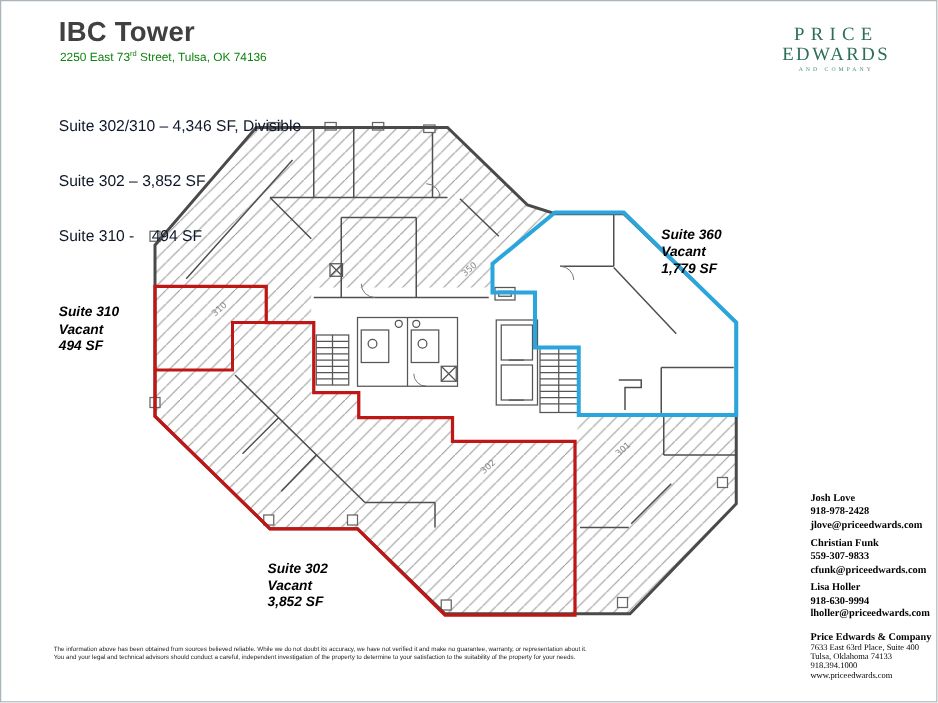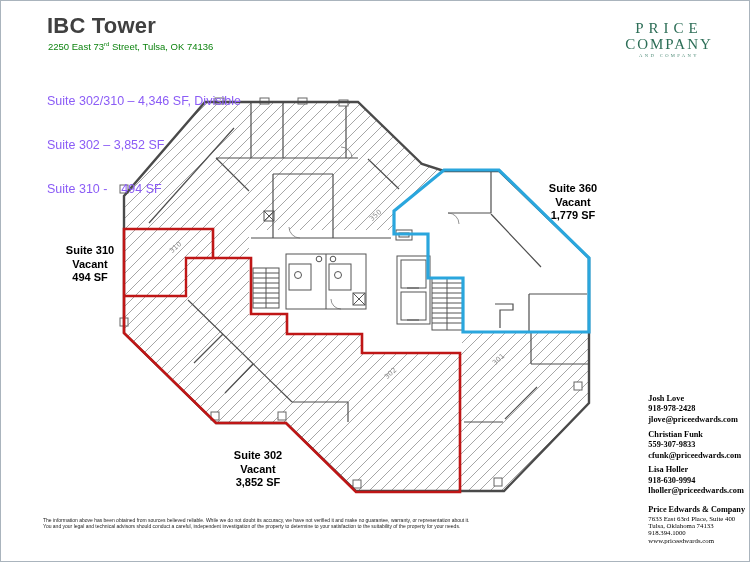--- a/index.html
+++ b/index.html
@@ -3,28 +3,28 @@
 <meta charset="utf-8">
 <style>
   html,body{margin:0;padding:0;background:#e8e8e8;}
   #page{position:relative;width:748px;height:560px;background:#fff;border:1px solid #aab4bd;
         font-family:"Liberation Sans",sans-serif;overflow:hidden;}
   .abs{position:absolute;}
   
   #title{left:46px;top:12px;font-size:22px;font-weight:bold;color:#404040;letter-spacing:.2px;}
   #addr{left:47px;top:40px;font-size:9.5px;color:#0e8410;}
   #addr sup{font-size:6px;}
-  #suites{left:46px;top:64px;font-size:12.5px;line-height:14.6px;color:#8b5cf6;white-space:pre;}
+  #suites{left:46px;top:64px;font-size:12.5px;line-height:14.6px;color:#0f172a;white-space:pre;}
   
   #logo{left:612px;top:20px;width:112px;text-align:center;color:#2d6e57;font-family:"Liberation Serif",serif;}
   #logo .l1{font-size:15px;letter-spacing:5px;line-height:15px;}
   #logo .l2{font-size:15px;letter-spacing:2px;line-height:16px;}
   #logo .l3{font-size:4.6px;letter-spacing:2.4px;line-height:8px;color:#4d8a76;}
   
-  .suite-label{text-align:center;font-weight:bold;font-size:11px;line-height:13.5px;color:#000;}
+  .suite-label{font-weight:bold;font-size:11px;line-height:13.5px;color:#000;font-style:italic;}
   #lab310{left:46px;top:243px;width:86px;}
   #lab360{left:528px;top:181px;width:88px;}
   #lab302{left:213px;top:448px;width:88px;}
   
   #contacts{right:4px;top:393px;text-align:left;font-family:"Liberation Serif",serif;color:#000;}
   .contact{margin-bottom:4.5px;font-size:8.3px;line-height:10.4px;font-weight:bold;}
   #company{margin-top:8px;}
   #company .co-name{font-size:8.2px;font-weight:bold;line-height:10px;}
   #company .co-line{font-size:6.8px;line-height:7.3px;}
   
@@ -131,21 +131,21 @@
   <div class="abs" id="title">IBC Tower</div>
   <div class="abs" id="addr"><span>2250 East 73</span><sup>rd</sup><span> Street, Tulsa, OK  74136</span></div>
   <div class="abs" id="suites">
     <div>Suite 302/310 – 4,346 SF, Divisible</div>
     <div>Suite 302 – 3,852 SF</div>
     <div>Suite 310 -    494 SF</div>
   </div>
 
   <div class="abs" id="logo">
     <div class="l1">PRICE</div>
-    <div class="l2">COMPANY</div>
+    <div class="l2">EDWARDS</div>
     <div class="l3">AND COMPANY</div>
   </div>
 
   <div class="abs suite-label" id="lab310">
     <div>Suite 310</div>
     <div>Vacant</div>
     <div>494 SF</div>
   </div>
   <div class="abs suite-label" id="lab360">
     <div>Suite 360</div>

